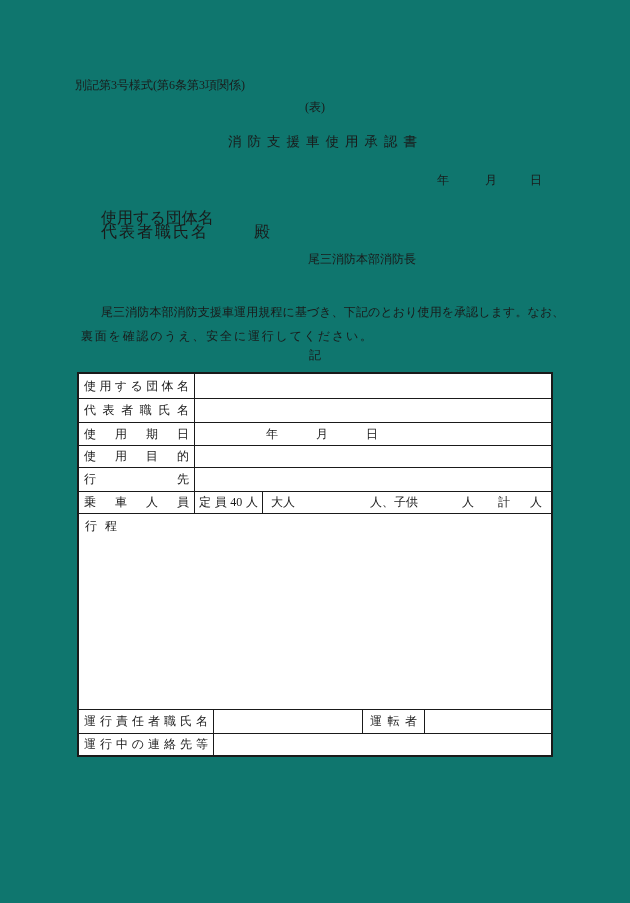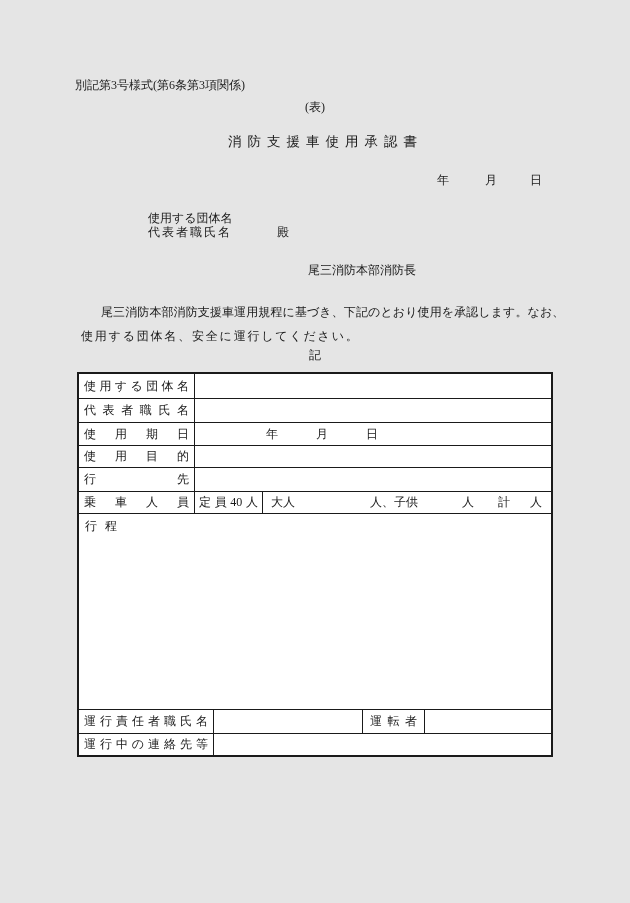--- a/index.html
+++ b/index.html
@@ -6,38 +6,38 @@
   html, body { width: 630px; height: 903px; }
   body {
     background: #ffffff;
     font-family: "Liberation Serif", "DejaVu Serif", serif;
     color: #1a1a1a;
   }
   .page {
     position: relative;
     width: 630px;
     height: 903px;
-    background: #e5e5e5;
+    background: #0f766e;
     overflow: hidden;
   }
   .abs { position: absolute; white-space: nowrap; }
 
   .form-number { left: 75px; top: 78px; font-size: 12px; line-height: 14px; }
   .side-label  { left: 0; right: 0; top: 100px; text-align: center; font-size: 12px; line-height: 14px; }
   .doc-title   { left: 0; right: 0; top: 134px; text-align: center; font-size: 13.5px;
                  letter-spacing: 6px; padding-left: 21px; line-height: 16px; }
   .date-line   { left: 437px; top: 173px; font-size: 12px; line-height: 14px; display: flex; }
   .date-line .dl-month { margin-left: 36px; }
   .date-line .dl-day   { margin-left: 33px; }
 
-  .addressee { left: 101px; top: 211px; font-size: 12px; line-height: 14px; margin-left: 47px; }
+  .addressee { left: 101px; top: 211px; font-size: 16px; line-height: 14px; }
   .addressee .rep-row { letter-spacing: 2px; }
   .addressee .honorific { margin-left: 45px; letter-spacing: 0; }
 
-  .issuer { left: 308px; top: 263px; font-size: 12px; line-height: 14px; }
+  .issuer { left: 308px; top: 252px; font-size: 12px; line-height: 14px; }
 
   .body-text { left: 81px; top: 301px; width: 482px; font-size: 12px; line-height: 24px; font-family: Liberation Mono, monospace; }
   .body-text .line1 { text-indent: 20px; letter-spacing: 0.1px; white-space: nowrap; }
   .body-text .line2 { letter-spacing: 1.8px; white-space: nowrap; }
 
   .notation { left: 0; right: 0; top: 348px; text-align: center; font-size: 12px; line-height: 14px; }
 
   
   .form-table {
     position: absolute;
@@ -100,21 +100,21 @@
 
   <div class="abs addressee">
     <div>使用する団体名</div>
     <div class="rep-row"><span>代表者職氏名</span><span class="honorific">殿</span></div>
   </div>
 
   <div class="abs issuer">尾三消防本部消防長</div>
 
   <div class="abs body-text">
     <div class="line1">尾三消防本部消防支援車運用規程に基づき、下記のとおり使用を承認します。なお、</div>
-    <div class="line2">使用する団体名、安全に運行してください。</div>
+    <div class="line2">裏面を確認のうえ、安全に運行してください。</div>
   </div>
 
   <div class="abs notation">記</div>
 
   <div class="form-table">
 
     <div class="trow r1">
       <div class="cell lbl" data-justify="">
           <span>使</span>
           <span>用</span>

